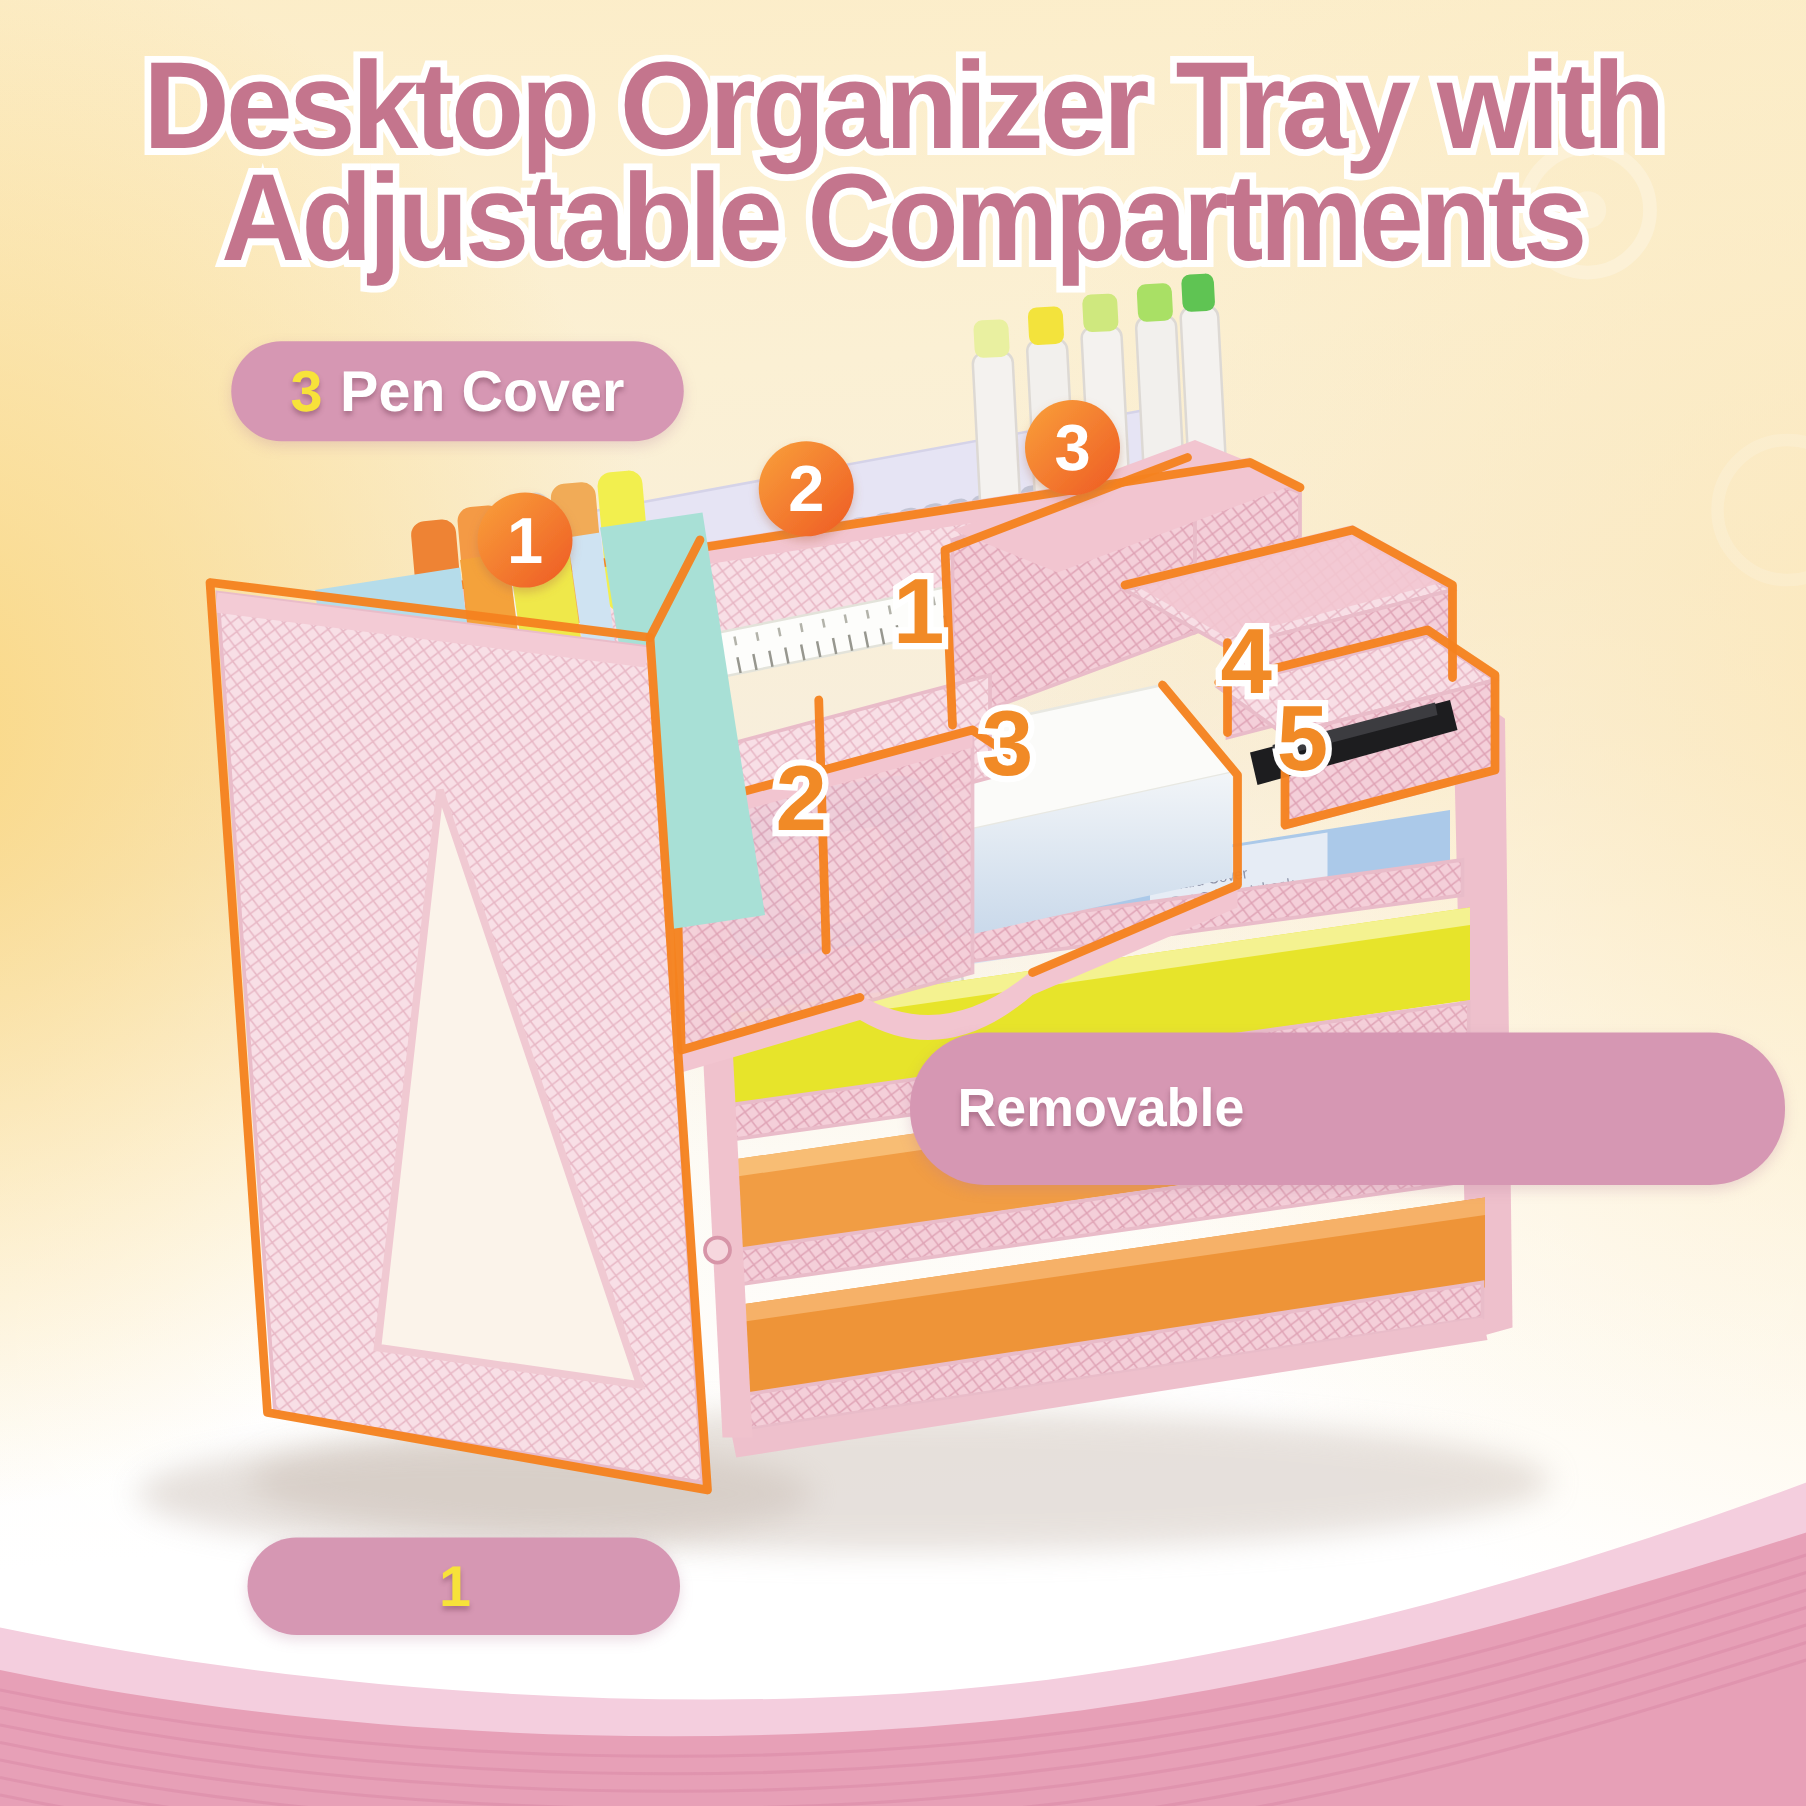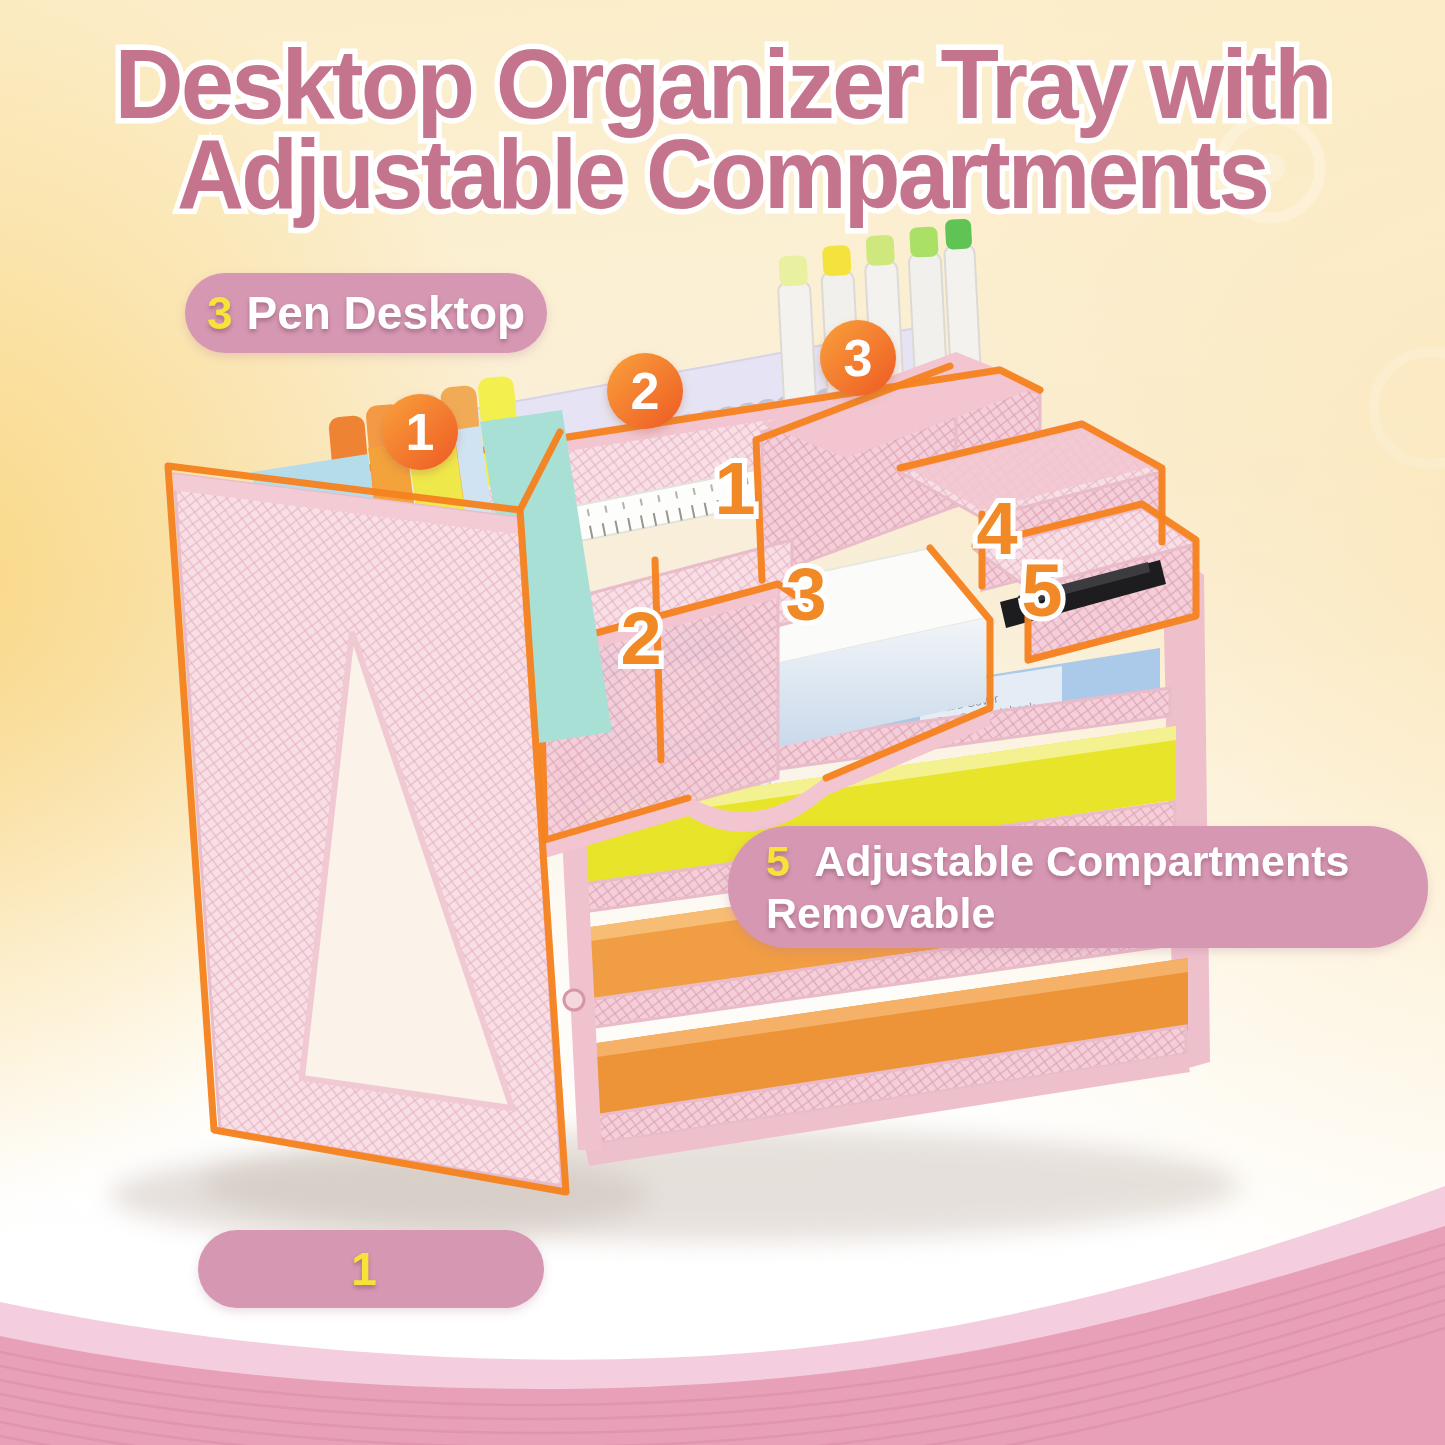--- a/index.html
+++ b/index.html
@@ -279,29 +279,25 @@
   </g>
 
   <g>
     <text class="title-line" x="722" y="118" font-size="99" textLength="1215" lengthAdjust="spacingAndGlyphs">Desktop Organizer Tray with</text>
     <text class="title-line" x="722" y="208" font-size="99" textLength="1090" lengthAdjust="spacingAndGlyphs">Adjustable Compartments</text>
   </g>
 </svg>
 
   <div class="pill pill-pen">
     <span class="num">3</span>
-    <span>Pen Desktop</span>
+    <span>Pen Cover</span>
   </div>
 
   <div class="pill pill-adjust">
     <div class="lines">
-      <div>
-        <span class="num">5</span>
-        <span>Adjustable Compartments</span>
-      </div>
       <div>Removable</div>
     </div>
   </div>
 
   <div class="pill pill-file">
     <span class="num">1</span>
   </div>
 </div>
 
 </body></html>

